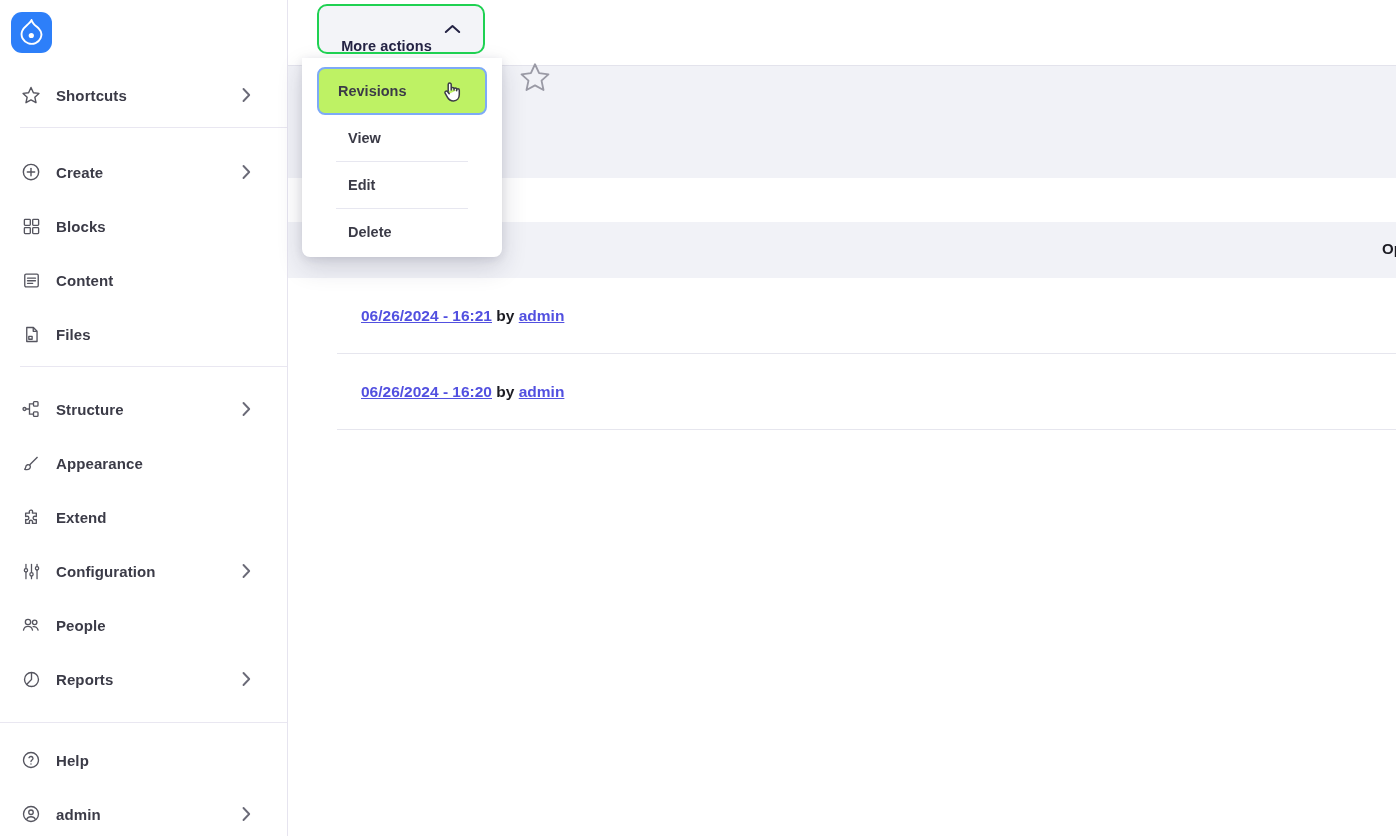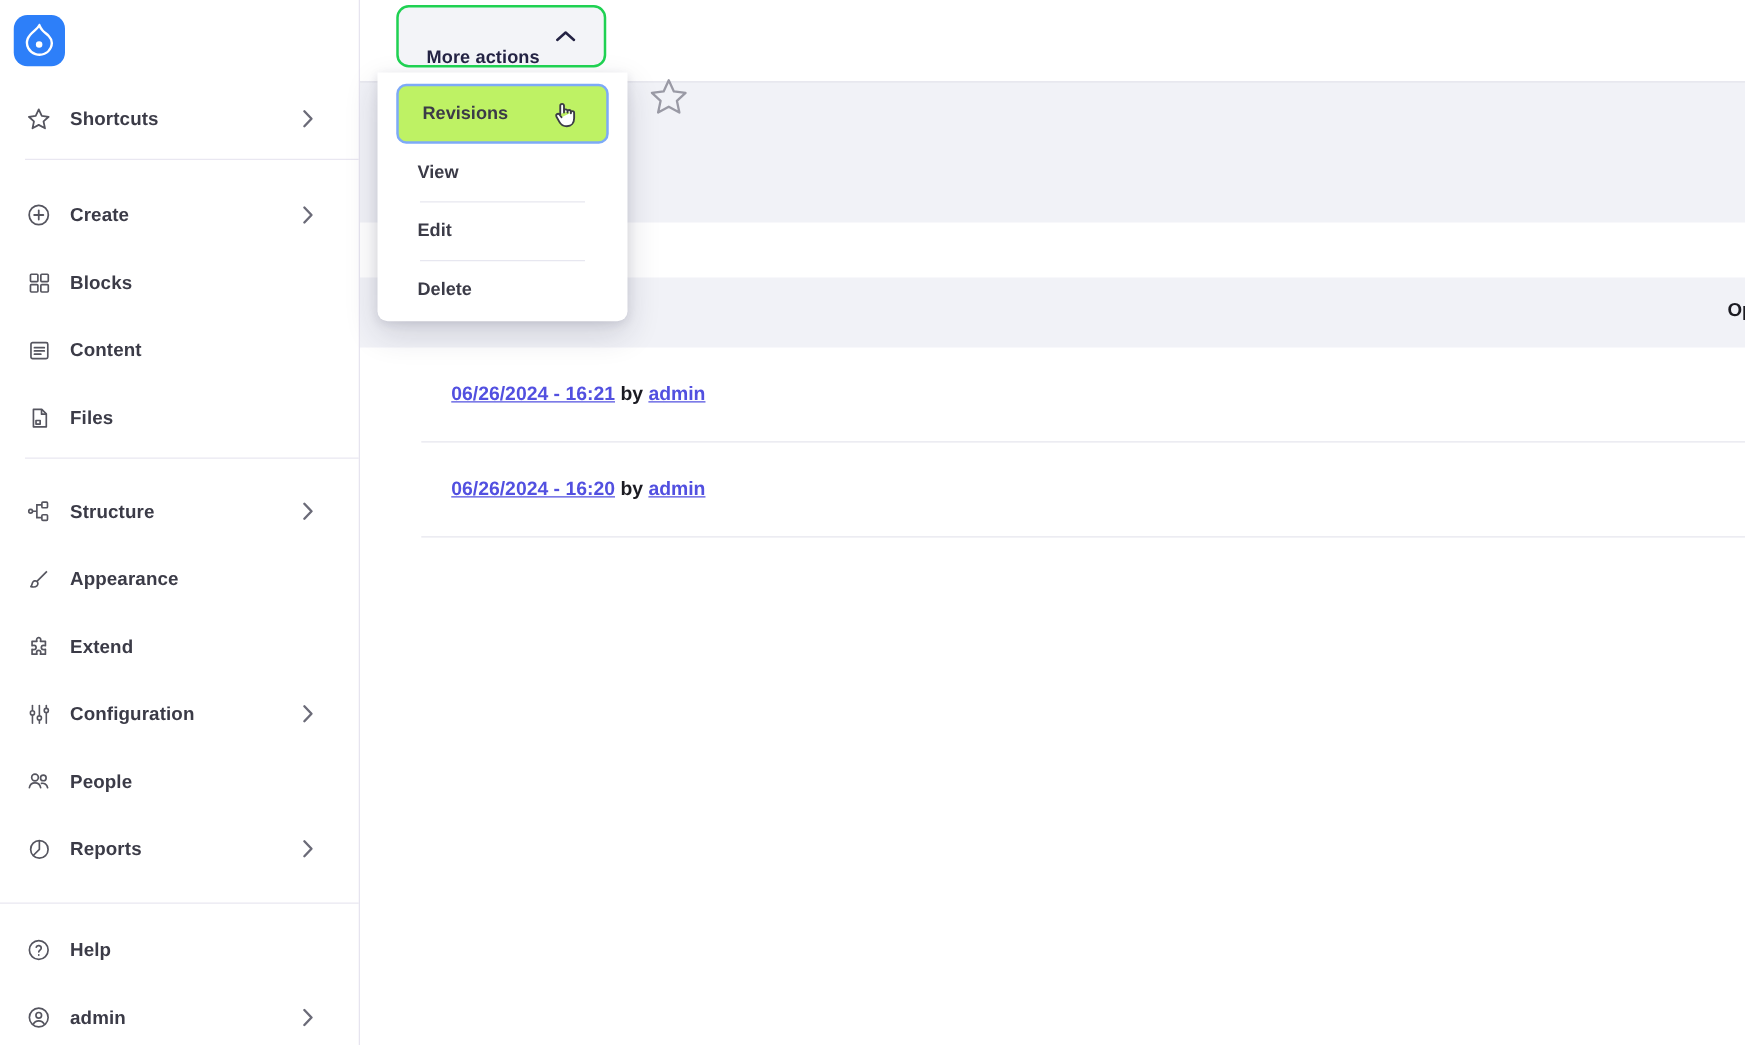--- a/index.html
+++ b/index.html
@@ -97,21 +97,21 @@
     width: 200px; height: 199px;
     background: #ffffff;
     border-radius: 0 0 8px 8px;
     box-shadow: 0 10px 26px rgba(30,30,60,.16), 0 2px 8px rgba(30,30,60,.10);
     z-index: 55;
     padding-top: 9px;
   }
   .dd-item {
     position: relative; height: 46px;
     display: flex; align-items: center;
-    padding-left: 32px;
+    padding-left: 46px;
     font-size: 14.5px; font-weight: bold; color: #3b3b47;
     cursor: pointer;
   }
   .dd-item.focused {
     background: #bef264;
     border: 2px solid #7daaf7;
     border-radius: 8px;
     margin: 0 15px;
     padding-left: 19px;
     height: 48px;

